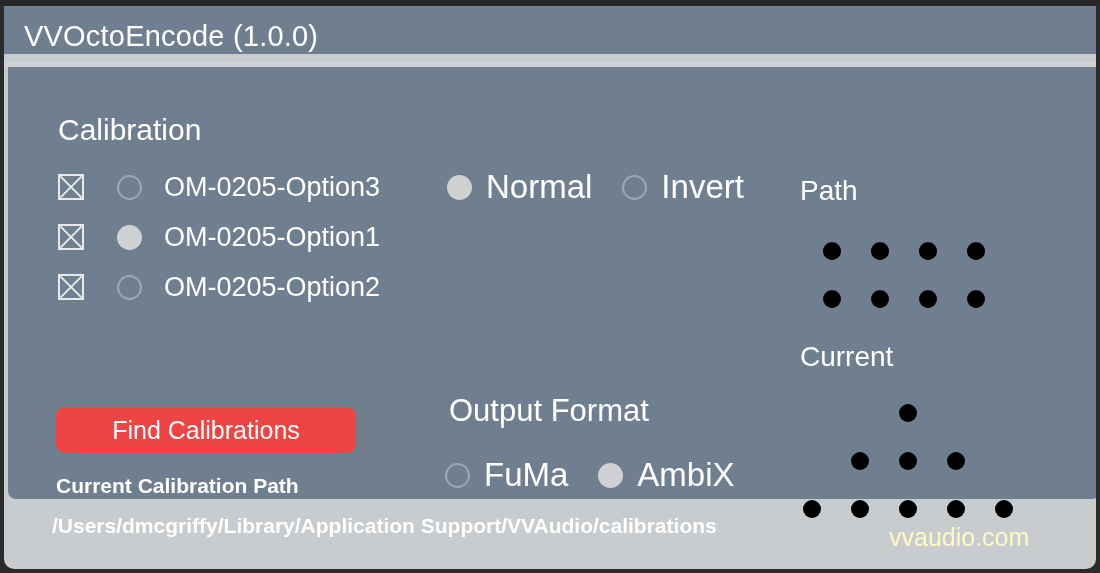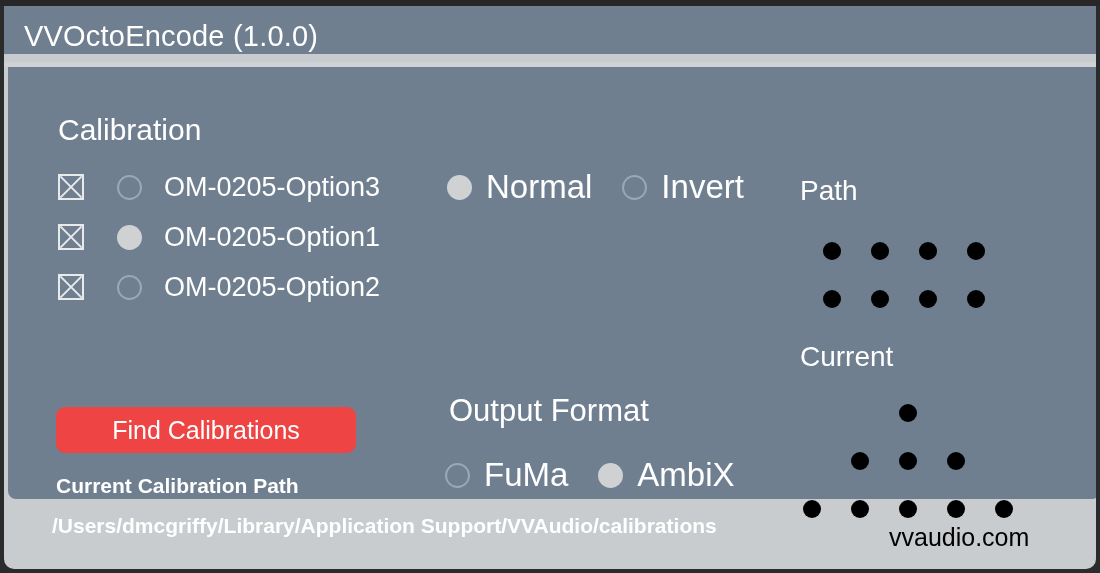--- a/index.html
+++ b/index.html
@@ -214,21 +214,21 @@
     height: 18px;
     border-radius: 50%;
     background: #000000;
   }
 
   .brand {
     position: absolute;
     left: 881px;
     top: 456px;
     font-size: 25px;
-    color: #000000;
+    color: #fef9c3;
     white-space: nowrap;
   }
 </style>
 </head>
 <body>
 
 <div class="desktop-strip"></div>
 
 <div class="window">
 

